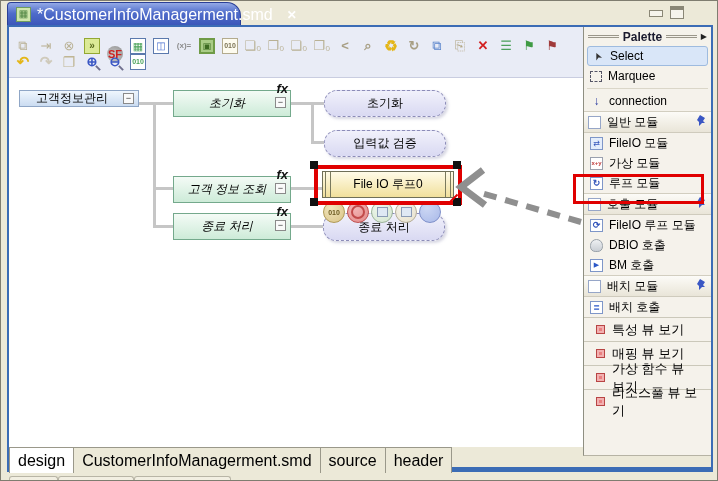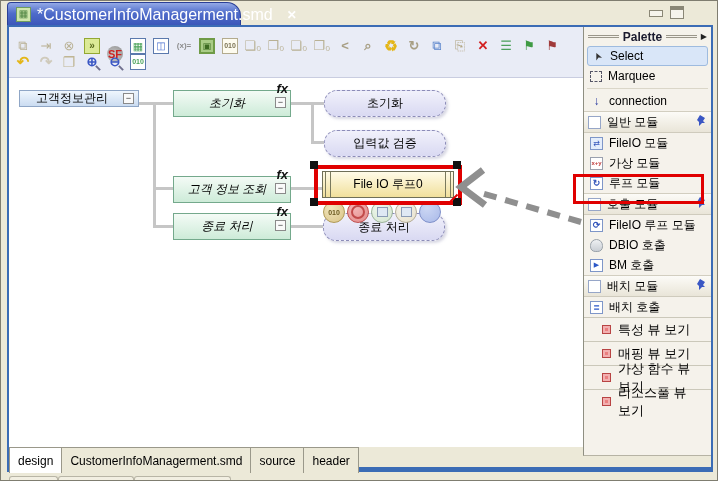--- a/index.html
+++ b/index.html
@@ -104,21 +104,21 @@
   .p-head .ptitle{font-weight:bold;font-size:12px;color:#1a1a2e;}
   .p-head .parrow{font-size:8px;color:#222;cursor:pointer;}
   .p-tool{height:20px;display:flex;align-items:center;gap:6px;padding:0 6px;cursor:pointer;}
   .p-tool.selected{background:#d9e6f8;border:1px solid #9ebbdf;border-radius:3px;
     margin:0 3px;padding:0 3px;height:18px;}
   .p-sep{border-top:1px solid #dad6c8;margin:2px 3px;}
   .p-group{height:20px;display:flex;align-items:center;gap:6px;padding:0 4px;cursor:pointer;
     background:linear-gradient(#fcfbf7,#e9e5d8);border-top:1px solid #d2cec0;border-bottom:1px solid #cfcbbd;}
   .p-group .pin{margin-left:auto;}
   .p-item{height:20px;display:flex;align-items:center;gap:6px;padding:0 6px;cursor:pointer;}
-  .p-view{height:23px;display:flex;align-items:center;gap:7px;padding:0 18px;cursor:pointer;
+  .p-view{height:23px;display:flex;align-items:center;gap:7px;padding:0 12px;cursor:pointer;
     border-top:1px solid #cbc8ba;font-size:13px;}
   .pi{width:13px;height:13px;box-sizing:border-box;display:inline-flex;align-items:center;
     justify-content:center;flex:0 0 auto;}
   .pi-cursor{color:#333;font-size:10px;transform:rotate(-115deg);}
   .pi-marquee{width:12px;height:11px;border:1px dashed #556;}
   .pi-conn{color:#27379e;font-weight:bold;font-size:12px;}
   .pi-sq{border:1px solid #96a6c8;background:#fff;}
   .pi-inner{border:1px solid #7e96c8;background:#e4edfb;color:#3355bb;font-size:8px;}
   .pi-xy{border:1px solid #9aa0ae;background:#fff;color:#c04040;font-size:6px;font-weight:bold;}
   .pi-loop{border:1px solid #7e96c8;background:#fff;color:#3355bb;font-size:9px;font-weight:bold;}
@@ -126,21 +126,21 @@
   .pi-play{border:1px solid #7e96c8;background:#fff;color:#2c58c8;font-size:7px;}
   .pi-doc{border:1px solid #7e96c8;background:#fff;color:#2c58c8;font-size:8px;}
   .pi-view{width:9px;height:9px;background:#ea8080;border:1px solid #b84444;
     box-shadow:inset 0 0 0 2px #f2b0b0;}
   .hl-red{position:absolute;box-sizing:border-box;border:3px solid #e00000;z-index:60;pointer-events:none;}
   .hl-palette{left:572px;top:173px;width:131px;height:30px;}
   
   .btabs{position:absolute;left:0;top:420px;width:574px;height:20px;display:flex;background:#ece9d8;}
   .btab{box-sizing:border-box;border:1px solid #9a988a;border-left:none;height:28px;
     display:flex;align-items:center;justify-content:center;padding:10px 8px;cursor:pointer;
-    background:#ece9d8;font-size:12px;white-space:nowrap;}
+    background:#ece9d8;font-size:16px;white-space:nowrap;}
   .btab:first-child{border-left:1px solid #9a988a;}
   .btab.active{background:#fff;border-top:1px solid #9a988a;}
   
   .below{position:absolute;left:0;top:472px;width:718px;height:9px;background:#ece9d8;}
   .ghost-tab{position:absolute;top:3px;height:8px;box-sizing:border-box;border:1px solid #b8b5a6;
     border-bottom:none;border-radius:3px 3px 0 0;background:#f2efe2;}
 </style>
 </head>
 <body>
 

